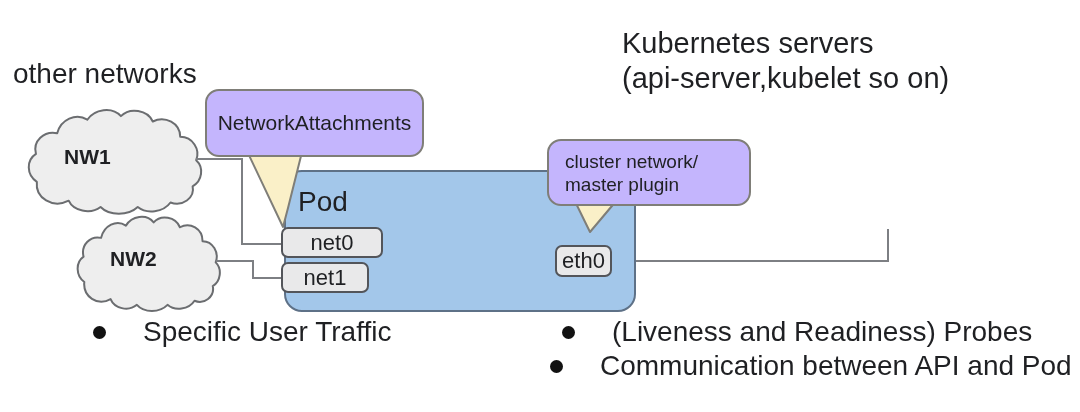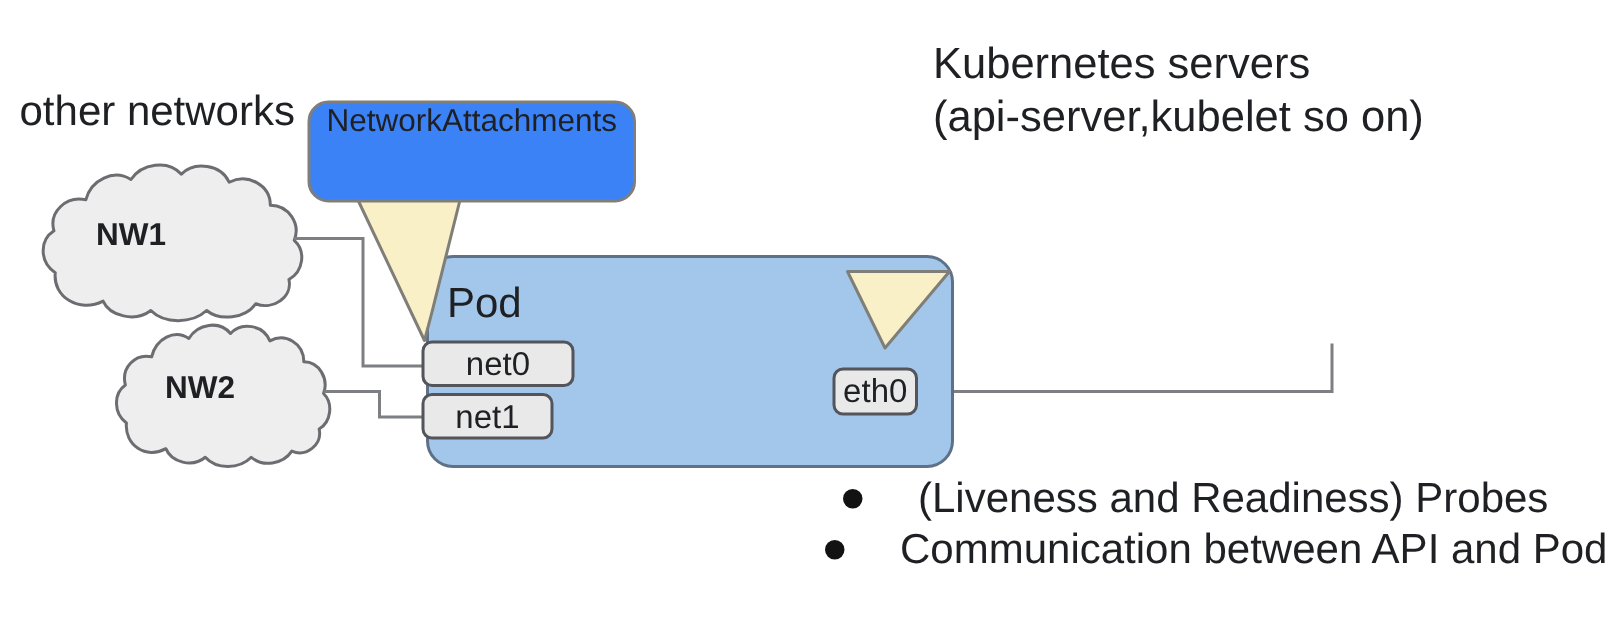--- a/index.html
+++ b/index.html
@@ -22,23 +22,24 @@
   .iface{
     background:#e9e9ea; border:2px solid #53555a; border-radius:7px;
     z-index:4; box-sizing:border-box; display:flex; align-items:center;
     justify-content:center; font-size:22px; line-height:1;
   }
   #iface-net0{left:281px; top:227px; width:102px; height:31px;}
   #iface-net1{left:281px; top:262px; width:88px; height:31px;}
   #iface-eth0{left:555px; top:245px; width:57px; height:32px;}
   
   .callout{
-    background:#3b82f6; border:2px solid #7f7e78; border-radius:14px;
+    background:#c4b5fd; border:2px solid #7f7e78; border-radius:14px;
     z-index:5; box-sizing:border-box; display:flex; flex-direction:column;
-    justify-content:flex-start;
+    justify-content:center;
+    margin-top:22px;
   }
   #callout-network-attachments{
     left:205px; top:67px; width:219px; height:68px;
     align-items:center; font-size:21px;
   }
   #callout-cluster-network{
     left:547px; top:117px; width:204px; height:67px;
     align-items:flex-start; padding-left:16px; font-size:19px; line-height:23px;
   }
   
@@ -97,31 +98,39 @@
   <div id="iface-net1" class="abs iface">
     <span>net1</span>
   </div>
   <div id="iface-eth0" class="abs iface">
     <span>eth0</span>
   </div>
 
   <div id="callout-network-attachments" class="abs callout">
     <span>NetworkAttachments</span>
   </div>
+  <div id="callout-cluster-network" class="abs callout">
+    <span>cluster network/</span>
+    <span>master plugin</span>
+  </div>
 
   <div id="other-networks" class="abs">other networks</div>
 
   <div id="k8s-servers" class="abs">
     <div>Kubernetes servers</div>
     <div>(api-server,kubelet so on)</div>
   </div>
 
   <div id="cloud-label-nw1" class="abs cloud-label">NW1</div>
   <div id="cloud-label-nw2" class="abs cloud-label">NW2</div>
 
+  <div id="bullet-left-1" class="bullet">
+    <span class="dot"></span>
+    <span class="btxt">Specific User Traffic</span>
+  </div>
   <div id="bullet-right-1" class="bullet">
     <span class="dot"></span>
     <span class="btxt">(Liveness and Readiness) Probes</span>
   </div>
   <div id="bullet-right-2" class="bullet">
     <span class="dot"></span>
     <span class="btxt">Communication between API and Pod</span>
   </div>
 
 </div>

